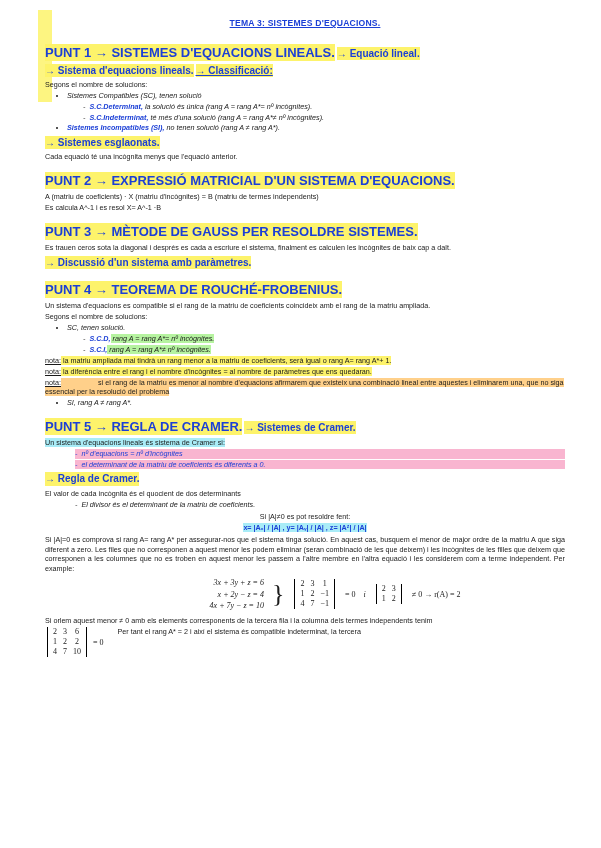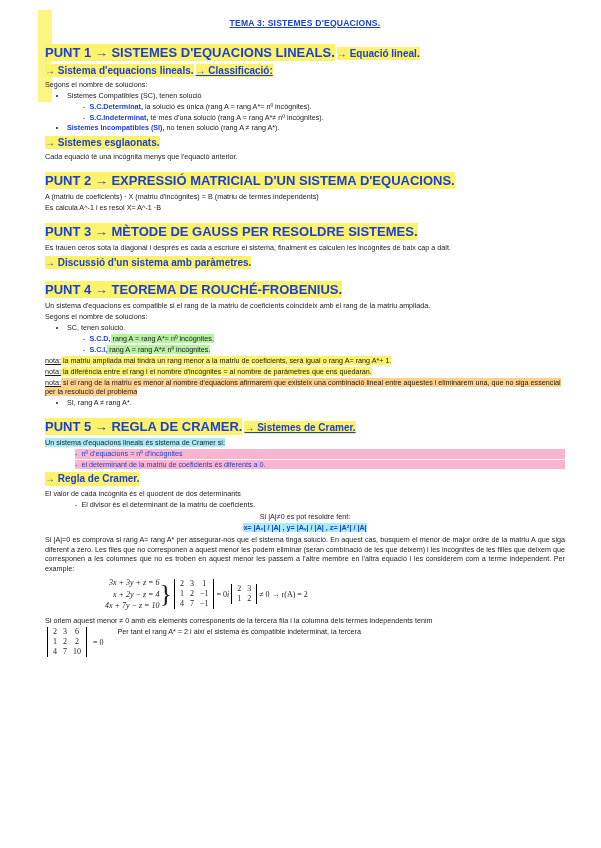--- a/index.html
+++ b/index.html
@@ -21,32 +21,32 @@
   .title {
     text-align:center; color:#1b3fd6; font-weight:bold; font-size:8.6px;
     text-decoration:underline; margin-bottom:14px; letter-spacing:0.2px;
   }
   .blue { color:#1b3fd6; }
   .blue-b { color:#1b3fd6; font-weight:bold; }
   .hl-yellow { background:#fdf36b; }
   .hl-green { background:#b6f3a0; }
   .hl-cyan { background:#a9ecf7; }
   .hl-pink { background:#f9b5d0; }
-  .hl-orange { background:#ffd08a; }
+  .hl-orange { background:#ffd08a;padding-left:35px; }
   .sec { margin-bottom:9px; }
   .h-main { color:#1b3fd6; font-weight:bold; font-size:13px; }
   .h-sub { color:#1b3fd6; font-weight:bold; font-size:10px; }
   .line { margin:1.5px 0; line-height:1.32; }
   ul { margin:1px 0 1px 0; padding-left:22px; }
-  li { margin:1.5px 0; line-height:1.3; }
+  li { margin:1.5px 0; line-height:1.3;font-style:italic; }
   ul.dash { list-style:none; padding-left:16px; }
   ul.dash > li:before { content:"- "; margin-right:2px; }
   .note { line-height:1.32; margin:1.5px 0; }
   .center { text-align:center; }
-  .sys-block { display:flex; align-items:center; justify-content:flex-start; margin:4px 0 4px 60px; }
+  .sys-block { display:flex; align-items:center; justify-content:center; gap:8px; margin:4px 0 4px 60px; }
   .eqs { font-family:"Liberation Serif", serif; font-style:italic; font-size:8px; line-height:1.45; text-align:right; }
   .brace { font-size:26px; line-height:0.8; font-family:"Liberation Serif", serif; }
   .matrix { display:inline-flex; align-items:center; font-family:"Liberation Serif", serif; font-size:8px; }
   .matrix .bar { width:1px; background:#000; align-self:stretch; margin:0 2px; }
   .matrix table { border-collapse:collapse; }
   .matrix td { padding:0 3px; text-align:center; line-height:1.25; }
   .eqn-inline { font-family:"Liberation Serif", serif; font-size:8px; }
   .bottom-mat { display:flex; align-items:flex-start; gap:4px; }
   .tight { line-height:1.3; }
 </style>
@@ -123,21 +123,21 @@
       <div class="note">
         <span style="text-decoration:underline;">nota:</span><span class="hl-orange"> si el rang de la matriu es menor al nombre d'equacions afirmarem que existeix una combinació lineal entre aquestes i eliminarem una, que no siga essencial per la resolució del problema</span>
       </div>
       <ul>
         <li><span>SI, rang A ≠ rang A*.</span></li>
       </ul>
     </div>
 
     <div class="sec">
       <div class="line h-main hl-yellow" style="display:inline-block;text-align:center;">PUNT 5 → REGLA DE CRAMER.</div>
-      <div class="line h-sub hl-yellow" style="display:inline-block;text-decoration:underline;">→ Sistemes de Cramer.</div>
+      <div class="line h-sub hl-yellow" style="display:inline-block;">→ Sistemes de Cramer.</div>
       <div class="line"><span class="hl-cyan">Un sistema d'equacions lineals és sistema de Cramer si:</span></div>
       <ul class="dash" style="padding-left:30px;">
         <li class="blue hl-pink" style="display:list-item;"><span>nº d'equacions = nº d'incògnites</span></li>
         <li class="blue hl-pink" style="display:list-item;"><span>el determinant de la matriu de coeficients és diferents a 0.</span></li>
       </ul>
       <div class="line h-sub hl-yellow" style="display:inline-block;">→ Regla de Cramer.</div>
       <div class="line">El valor de cada incògnita és el quocient de dos determinants</div>
       <ul class="dash" style="padding-left:30px;">
         <li><span>El divisor és el determinant de la matriu de coeficients.</span></li>
       </ul>

